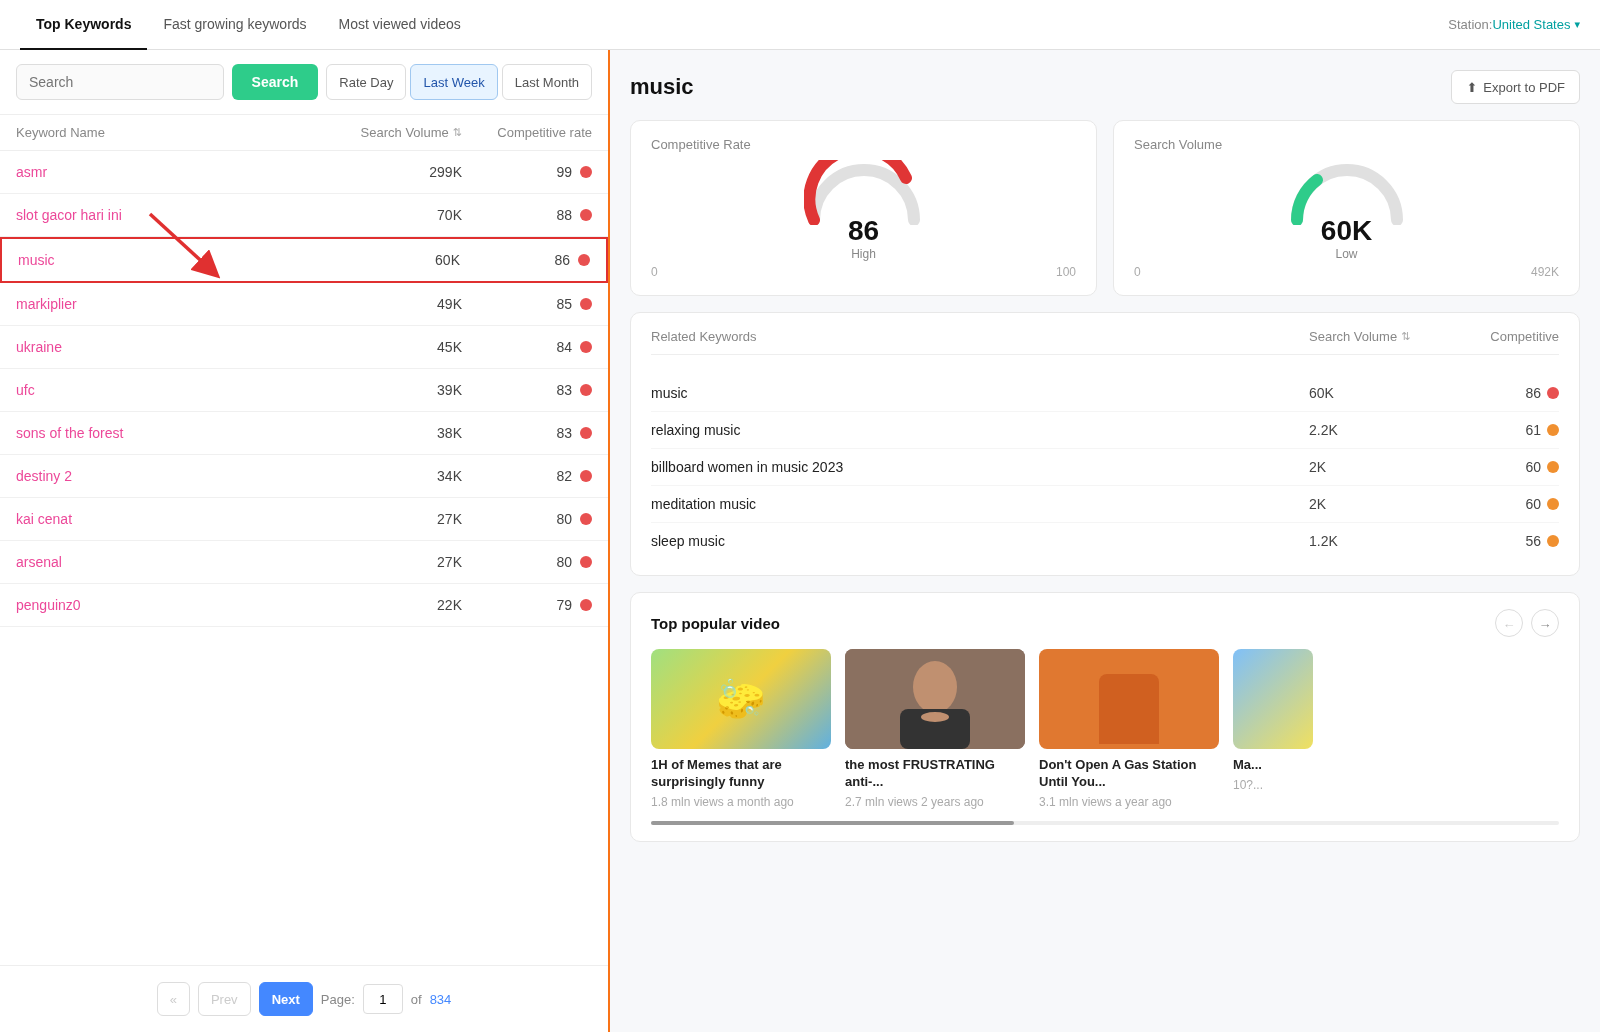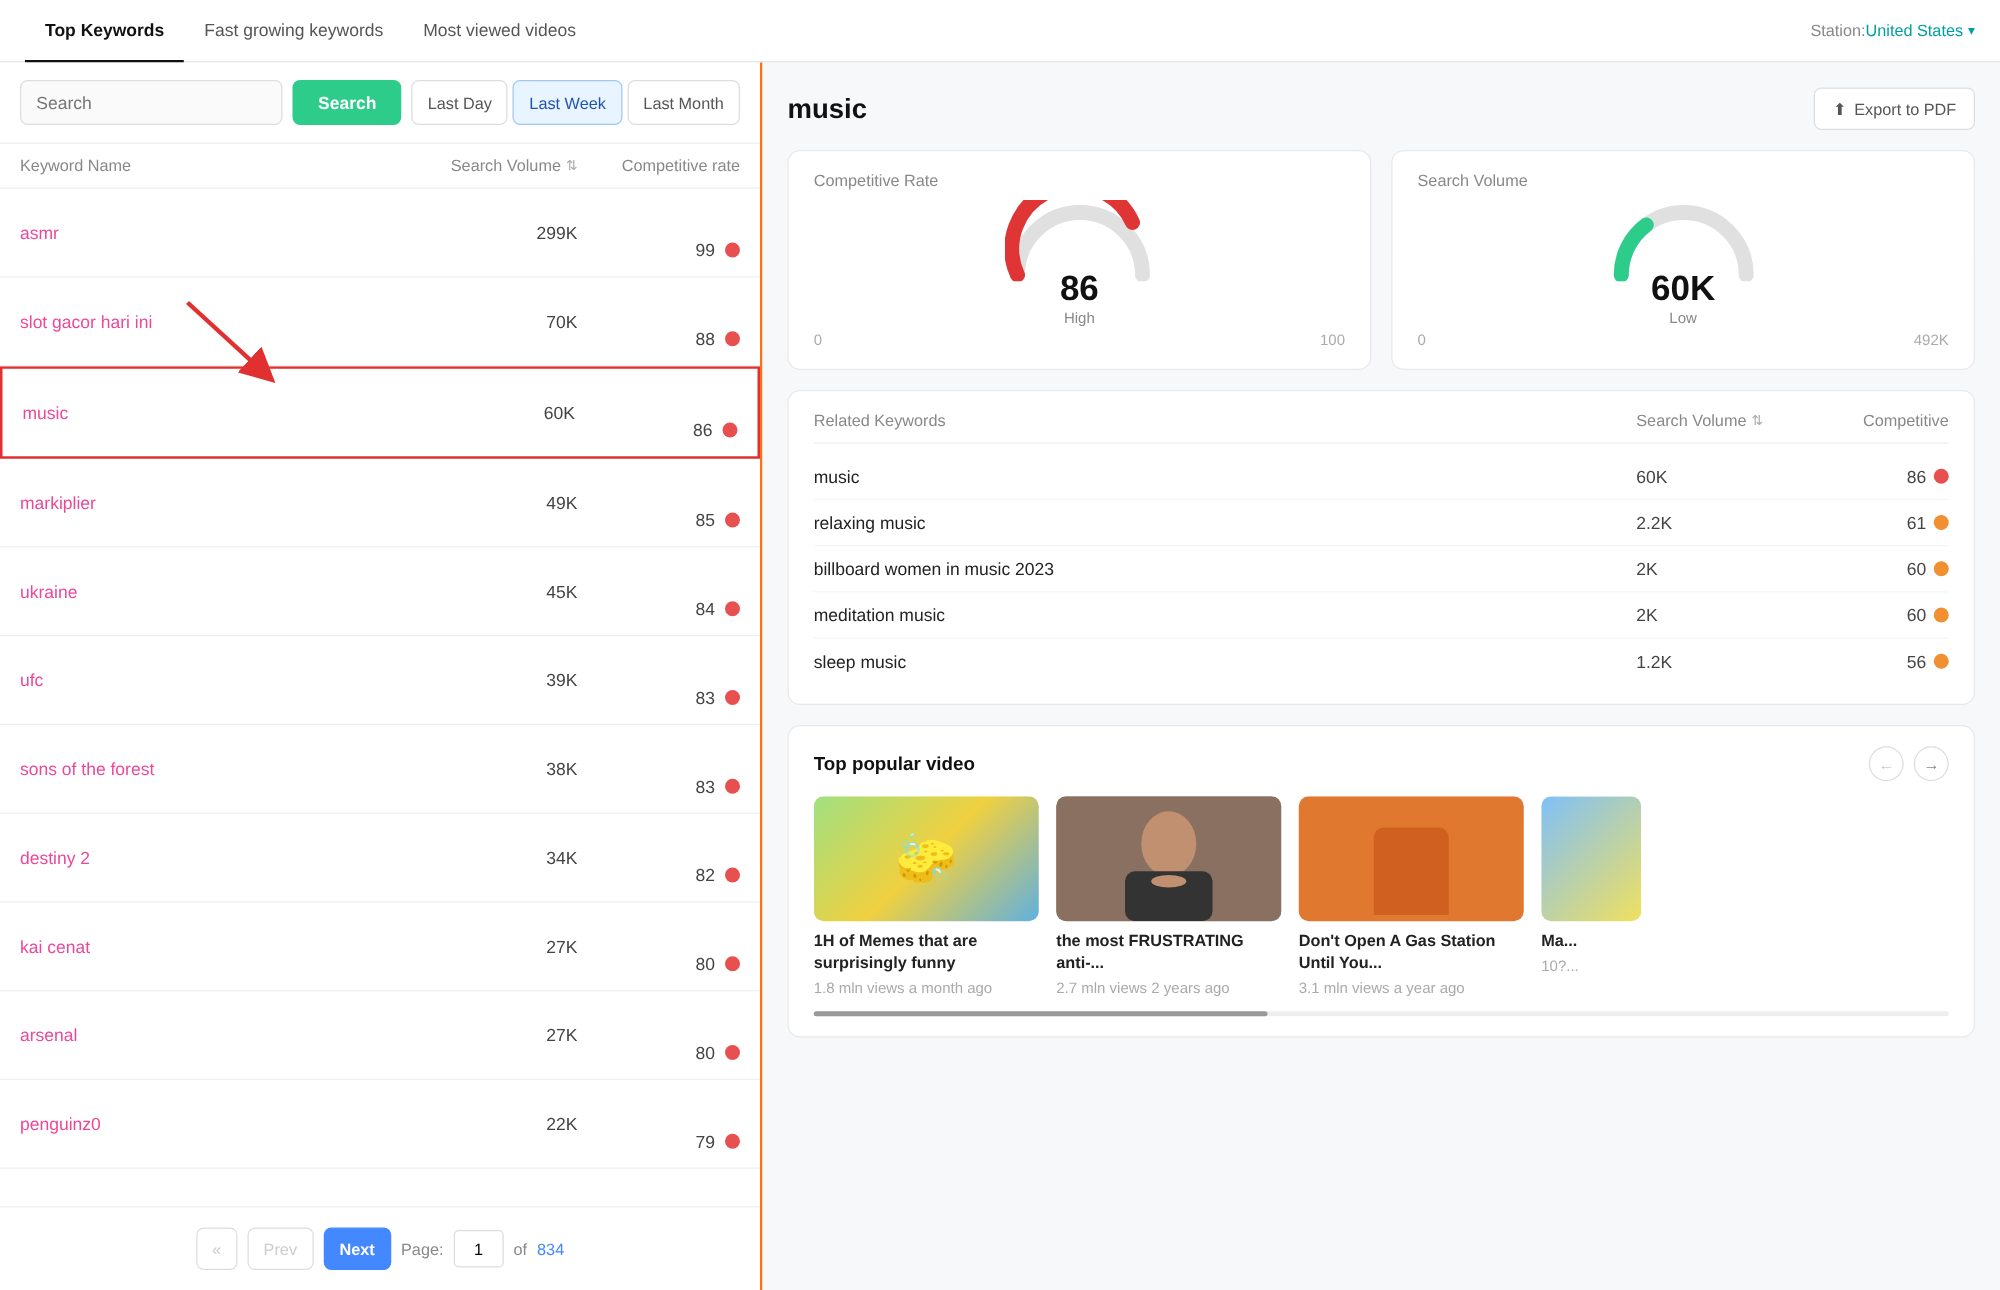--- a/index.html
+++ b/index.html
@@ -36,21 +36,21 @@
     .col-volume { width: 130px; text-align: right; display: flex; align-items: center; justify-content: flex-end; gap: 4px; }
     .col-competitive { width: 130px; text-align: right; }
     .sort-icon { color: #aaa; font-size: 11px; }
 
     
     .table-body { flex: 1; overflow-y: auto; }
     .table-row { display: flex; align-items: center; padding: 13px 16px; border-bottom: 1px solid #f0f0f0; cursor: pointer; }
     .table-row.selected { border: 2px solid #e03030; background: #fff; }
     .row-keyword { flex: 1; font-size: 14px; color: #ec4899; }
     .row-volume { width: 130px; text-align: right; font-size: 14px; color: #444; }
-    .row-competitive { width: 130px; text-align: center; display: flex; align-items: center; justify-content: flex-end; gap: 8px; font-size: 14px; color: #444; margin-top: 28px; }
+    .row-competitive { width: 130px; text-align: center; display: flex; align-items: center; justify-content: flex-end; gap: 8px; font-size: 14px; color: #444; }
     .dot { width: 12px; height: 12px; border-radius: 50%; display: inline-block; }
     .dot-red { background: #e85050; }
     .dot-orange { background: #f09030; }
 
     
     .pagination { display: flex; align-items: center; justify-content: center; padding: 16px; gap: 8px; border-top: 1px solid #eee; }
     .page-btn { height: 34px; padding: 0 12px; border: 1px solid #ddd; border-radius: 6px; font-size: 13px; background: #fff; color: #888; cursor: pointer; }
     .page-btn.disabled { color: #ccc; cursor: default; }
     .page-btn.primary { background: #4488ff; color: #fff; border-color: #4488ff; font-weight: 600; }
     .page-label { font-size: 13px; color: #888; }
@@ -73,21 +73,21 @@
     .gauge-area { display: flex; flex-direction: column; align-items: center; }
     .gauge-labels { display: flex; justify-content: space-between; width: 100%; font-size: 12px; color: #aaa; margin-top: 4px; }
     .gauge-value { font-size: 28px; font-weight: 700; color: #111; margin-top: -10px; }
     .gauge-sub { font-size: 12px; color: #888; margin-top: 0px; }
 
     
     .gauge-svg { width: 120px; height: 65px; }
 
     
     .related-card { background: #fff; border: 1px solid #e8e8e8; border-radius: 10px; padding: 16px 20px; margin-bottom: 16px; }
-    .related-header { display: flex; align-items: center; border-bottom: 1px solid #eee; padding-bottom: 10px; margin-bottom: 8px; color: #888; font-size: 13px; }
+    .related-header { display: flex; align-items: center; border-bottom: 1px solid #eee; padding-bottom: 10px; margin-bottom: 20px; color: #888; font-size: 13px; }
     .related-col-keyword { flex: 1; }
     .related-col-volume { width: 140px; display: flex; align-items: center; gap: 4px; }
     .related-col-competitive { width: 110px; text-align: right; }
     .related-row { display: flex; align-items: center; padding: 10px 0; border-bottom: 1px solid #f5f5f5; font-size: 14px; }
     .related-row:last-child { border-bottom: none; }
     .related-keyword { flex: 1; color: #222; }
     .related-volume { width: 140px; color: #444; }
     .related-competitive { width: 110px; text-align: right; display: flex; align-items: center; justify-content: flex-end; gap: 6px; color: #444; }
 
     
@@ -130,21 +130,21 @@
   </div>
 
   <div class="main-layout">
 
     <div class="left-panel">
 
       <div class="search-bar">
         <input class="search-input" type="text" placeholder="Search" style="">
         <button class="search-button">Search</button>
         <div class="time-filter">
-          <button class="time-btn">Last Day</button>
+          <button class="time-btn">Rate Day</button>
           <button class="time-btn active">Last Week</button>
           <button class="time-btn">Last Month</button>
         </div>
       </div>
 
       <div class="table-header">
         <div class="col-keyword">Keyword Name</div>
         <div class="col-volume">
           <span>Search Volume</span>
           <span class="sort-icon">⇅</span>

